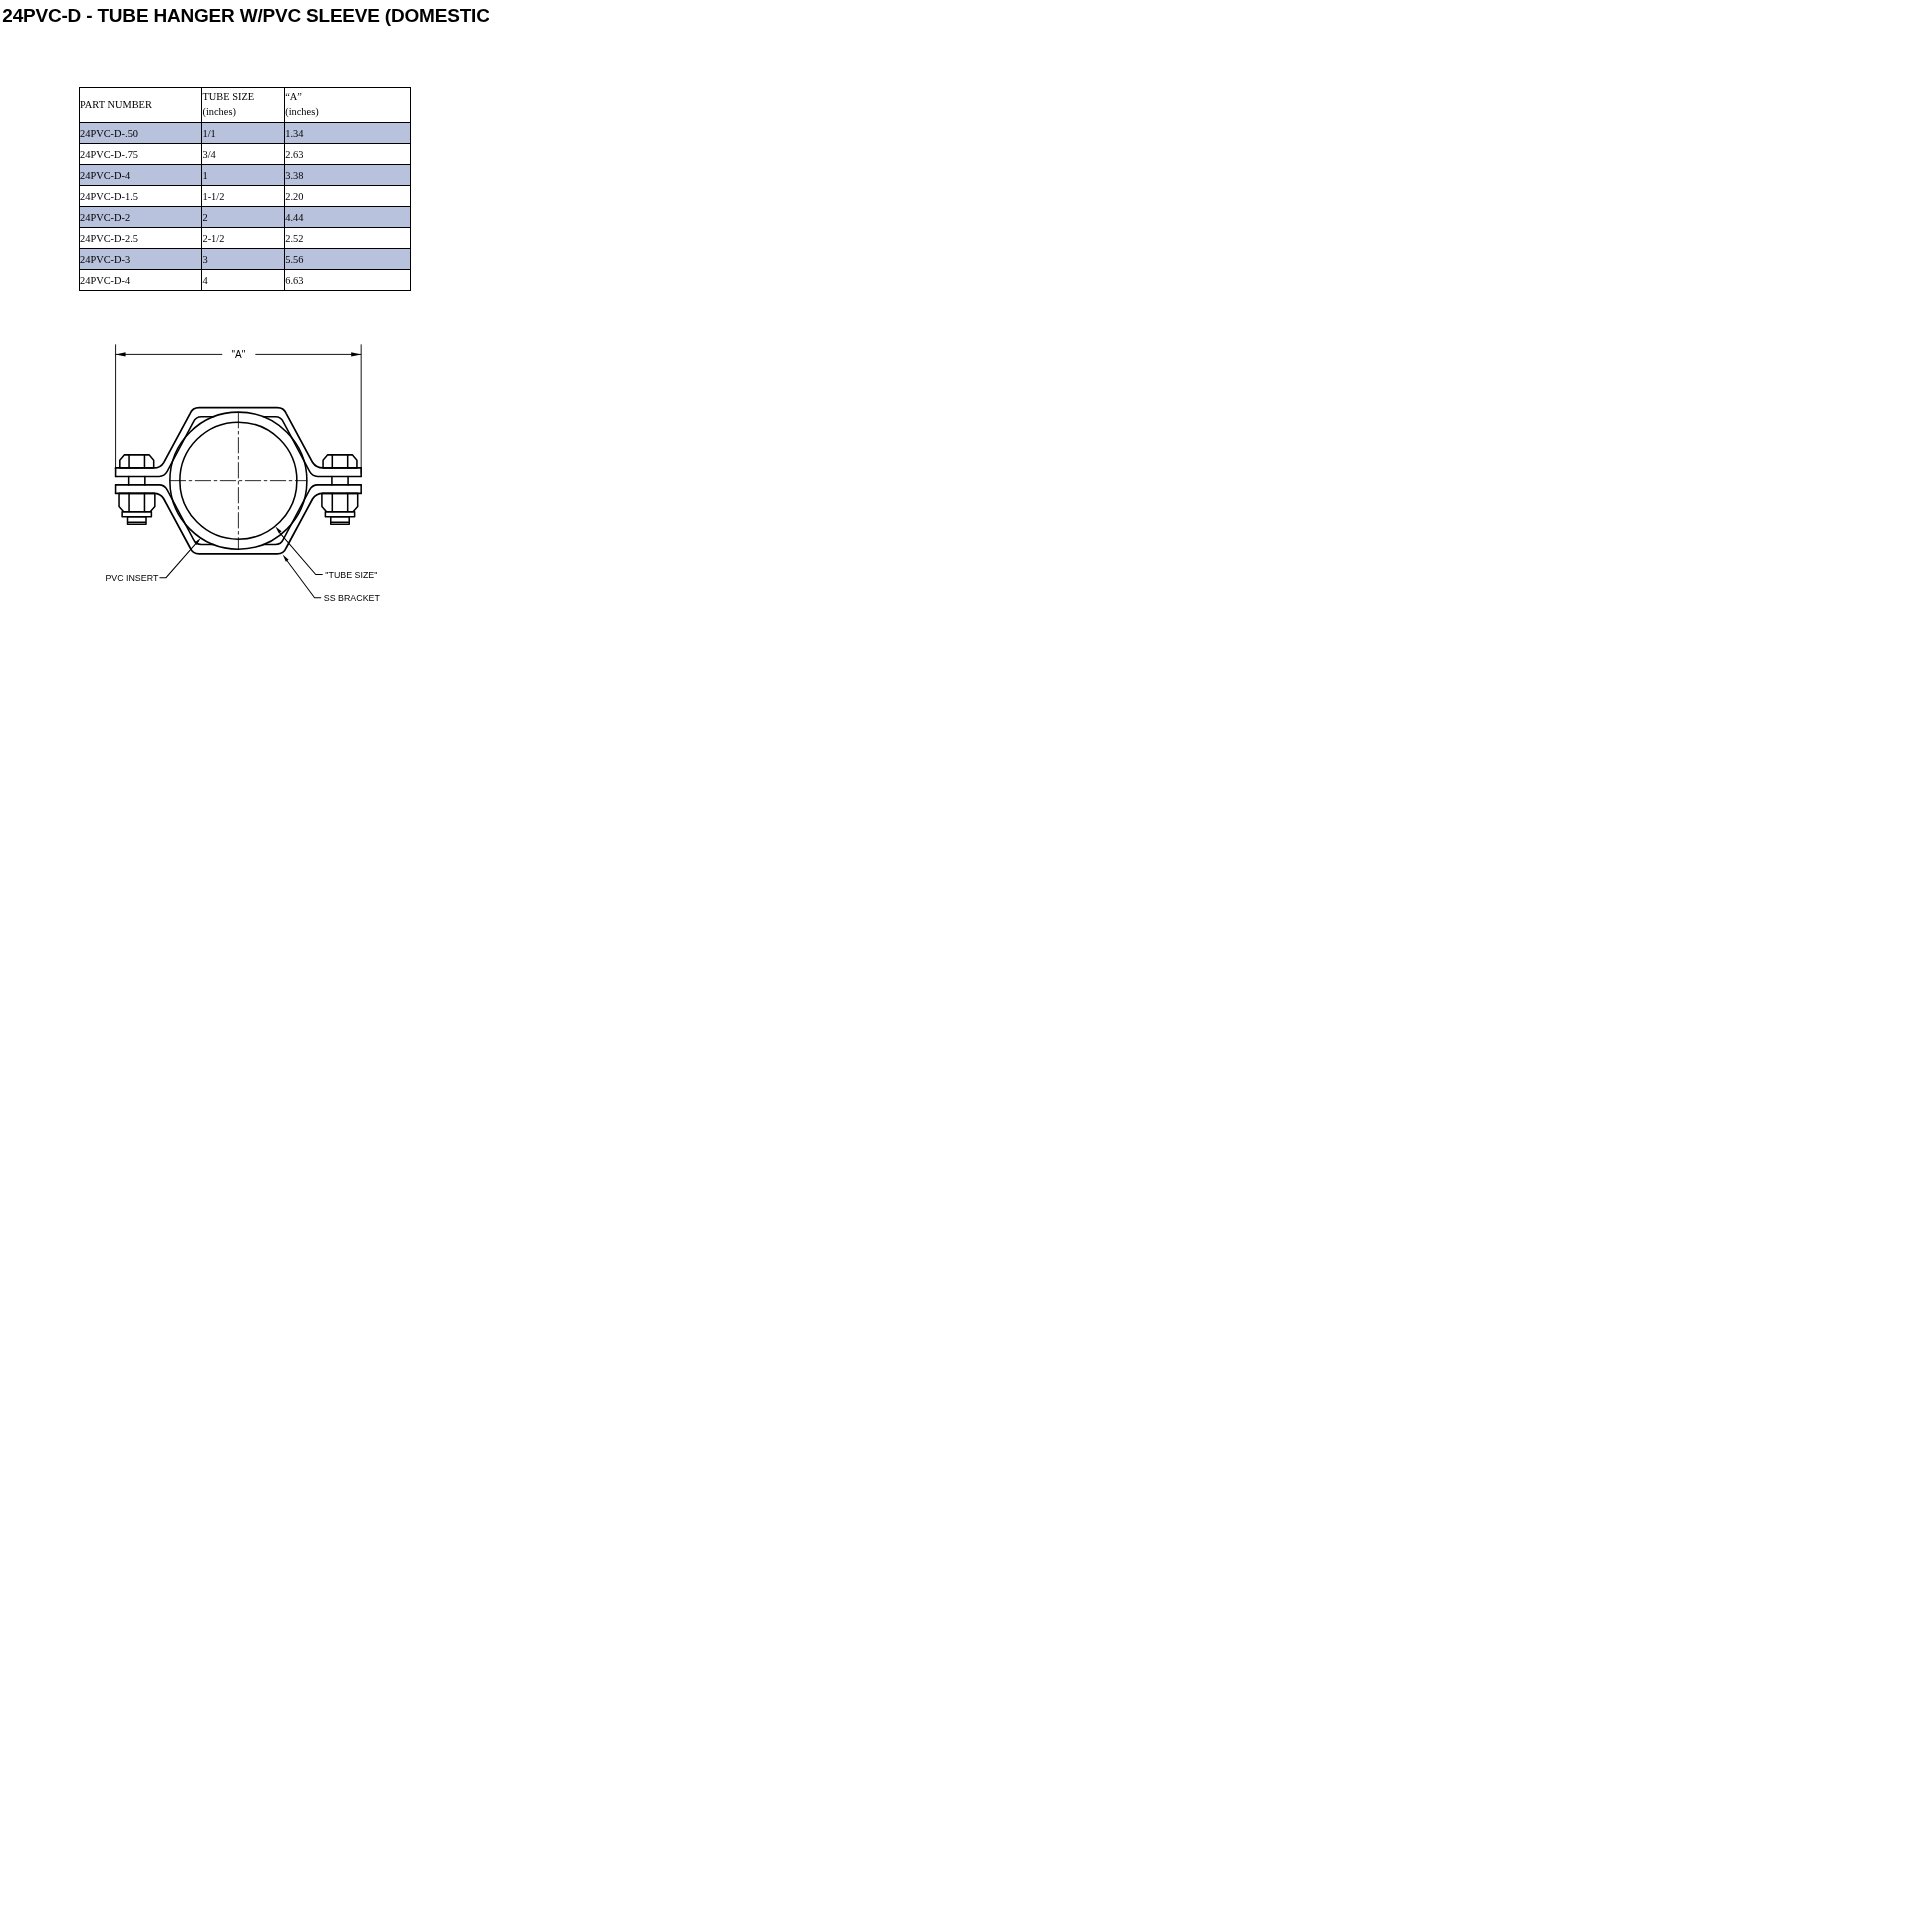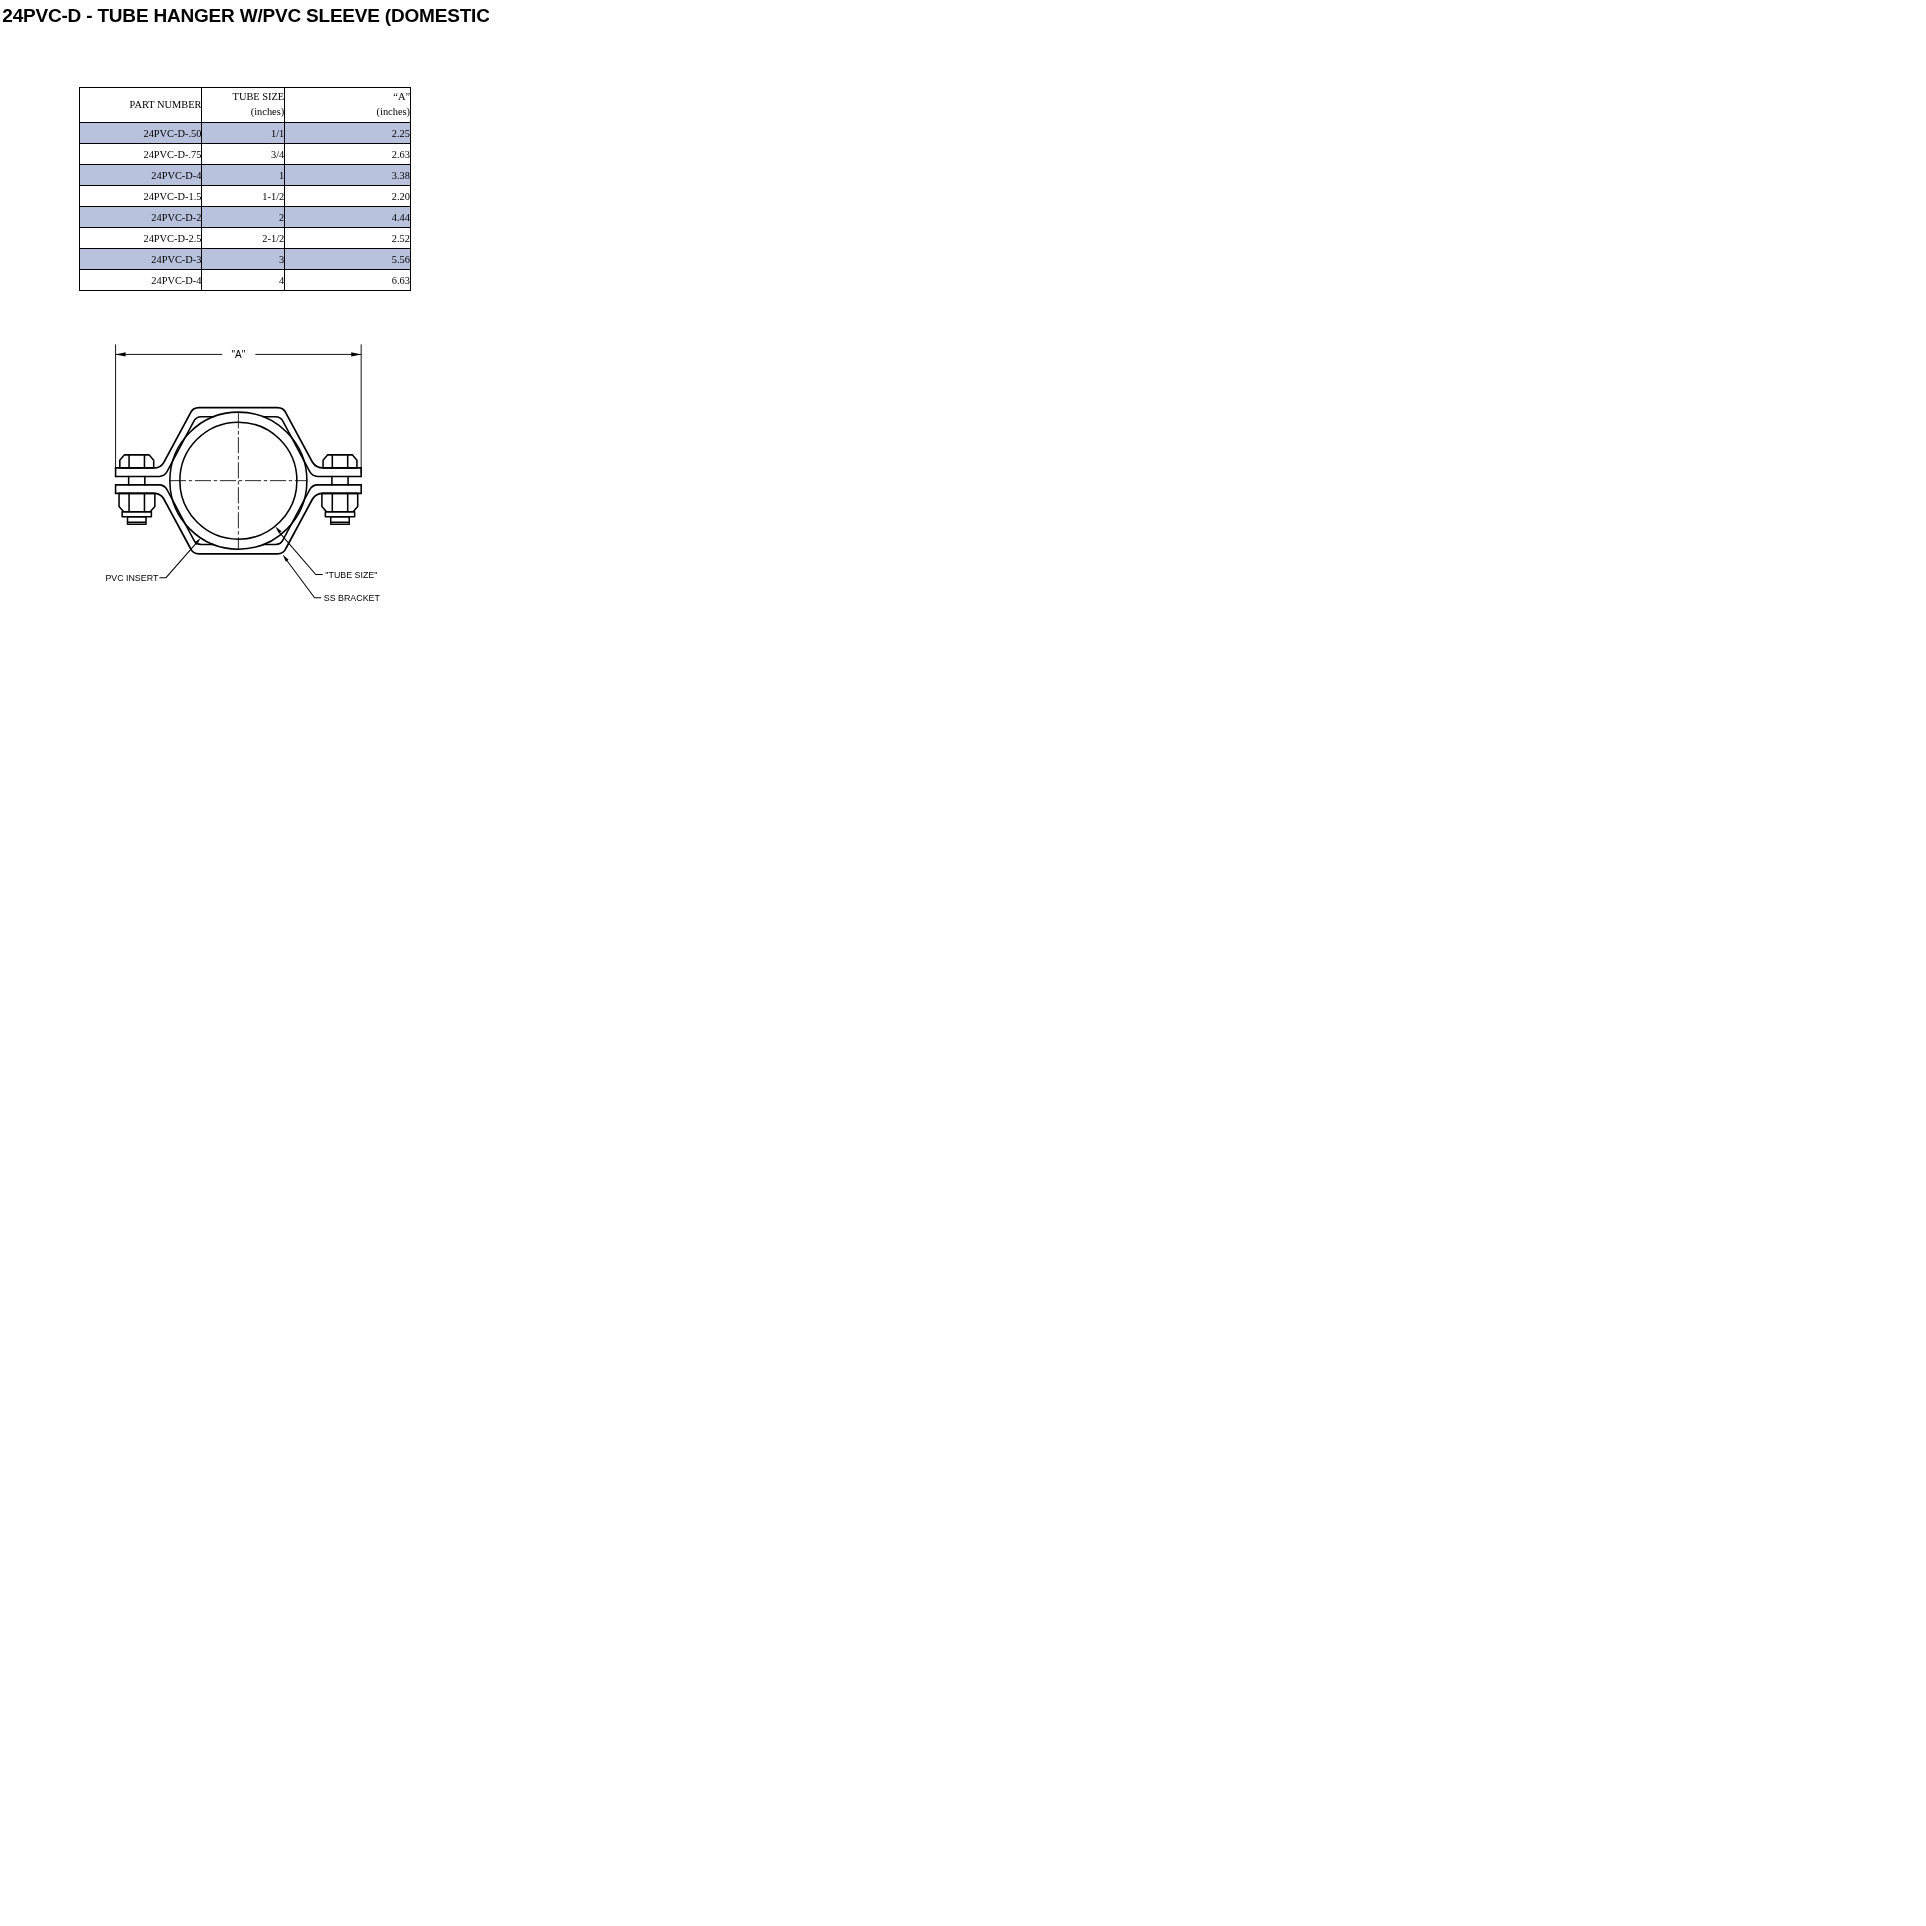--- a/index.html
+++ b/index.html
@@ -7,21 +7,21 @@
     position:relative; width:489px; height:616px; background:#ffffff;
     font-family:"Liberation Serif", serif; color:#000; overflow:hidden;
   }
   .title {
     position:absolute; left:2.3px; top:4.6px; margin:0;
     font-family:"Liberation Sans", sans-serif; font-weight:bold;
     font-size:19px; letter-spacing:-0.2px; white-space:nowrap; color:#000;
   }
   table.parts {
     position:absolute; left:79px; top:87px; width:332px;
-    border-collapse:collapse; table-layout:fixed; text-align:right;
+    border-collapse:collapse; table-layout:fixed; text-align:left;
     font-size:10.4px; color:#000;
   }
   table.parts { border:1.9px solid #000; }
   table.parts th, table.parts td { border:1.5px solid #000; padding:0; }
   table.parts thead tr { height:35px; }
   table.parts tbody tr { height:21px; }
   table.parts th { font-weight:normal; }
   table.parts tbody tr:nth-child(odd) td { background: var(--color-row_shade, #b8c2dc); }
   .hline { display:block; line-height:1.4; }
   .drawing { position:absolute; left:65px; top:339px; width:366px; height:281px; }
@@ -60,21 +60,21 @@
         <th>
           <span class="hline">“A”</span>
           <span class="hline">(inches)</span>
         </th>
       </tr>
     </thead>
     <tbody>
       <tr>
         <td>24PVC-D-.50</td>
         <td>1/1</td>
-        <td>2.25</td>
+        <td>1.34</td>
       </tr>
       <tr>
         <td>24PVC-D-.75</td>
         <td>3/4</td>
         <td>2.63</td>
       </tr>
       <tr>
         <td>24PVC-D-4</td>
         <td>1</td>
         <td>3.38</td>

